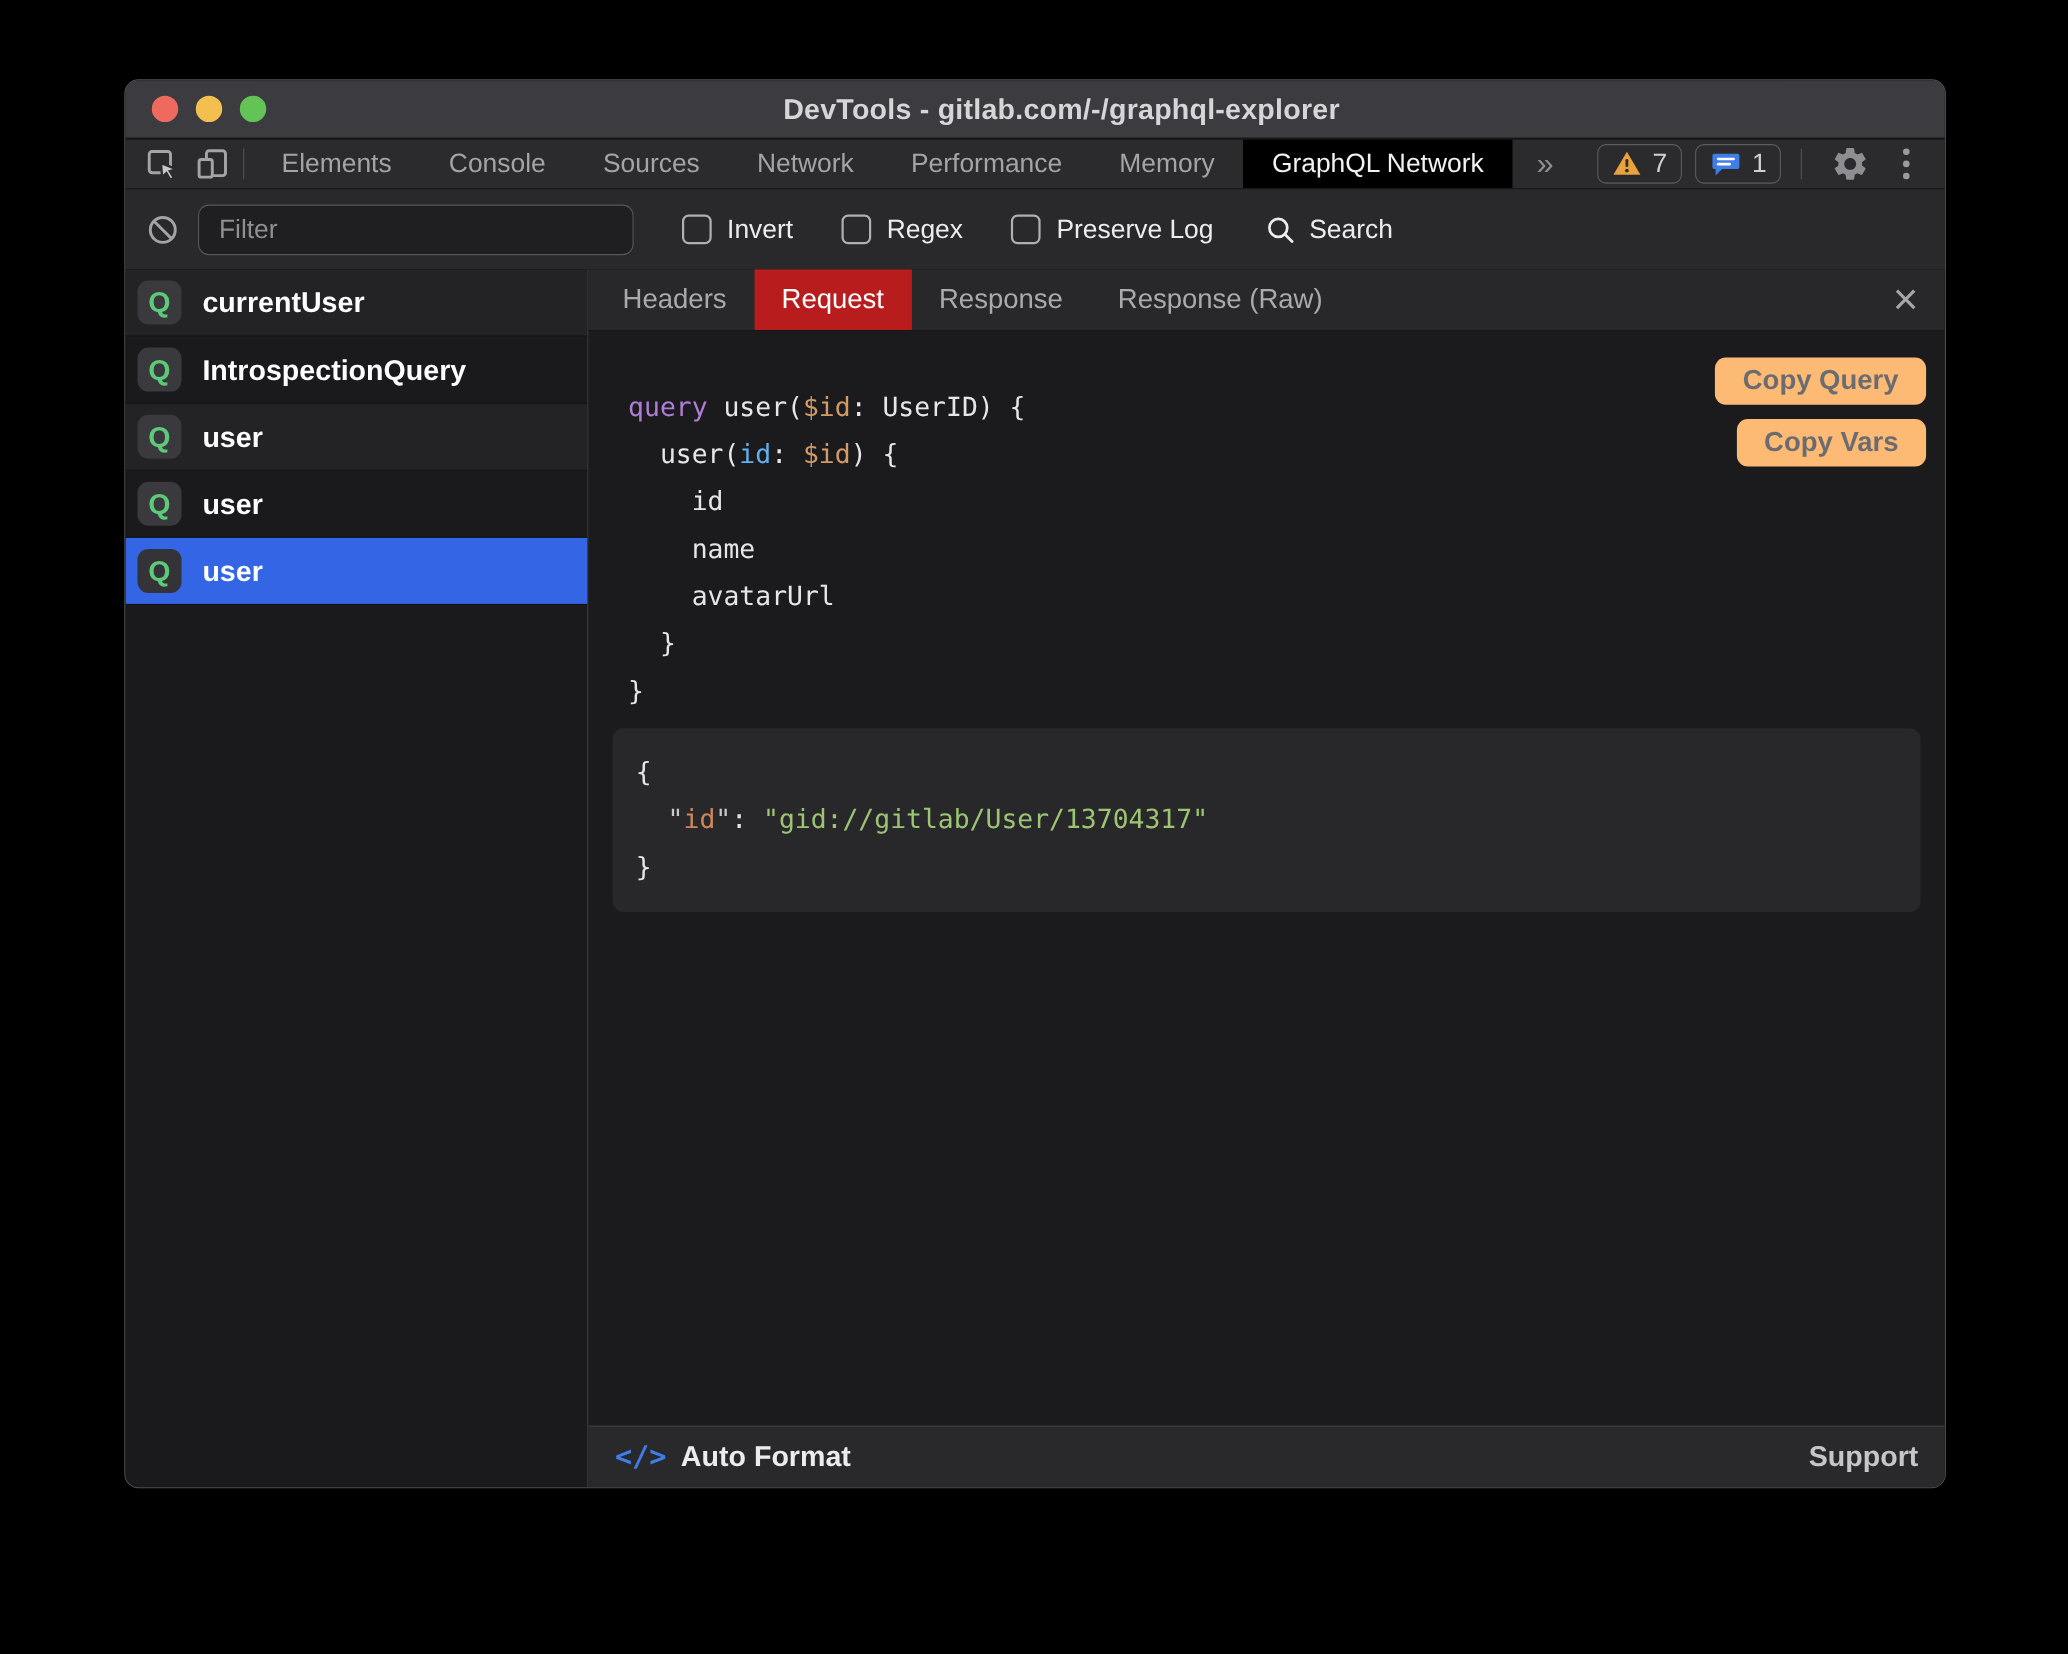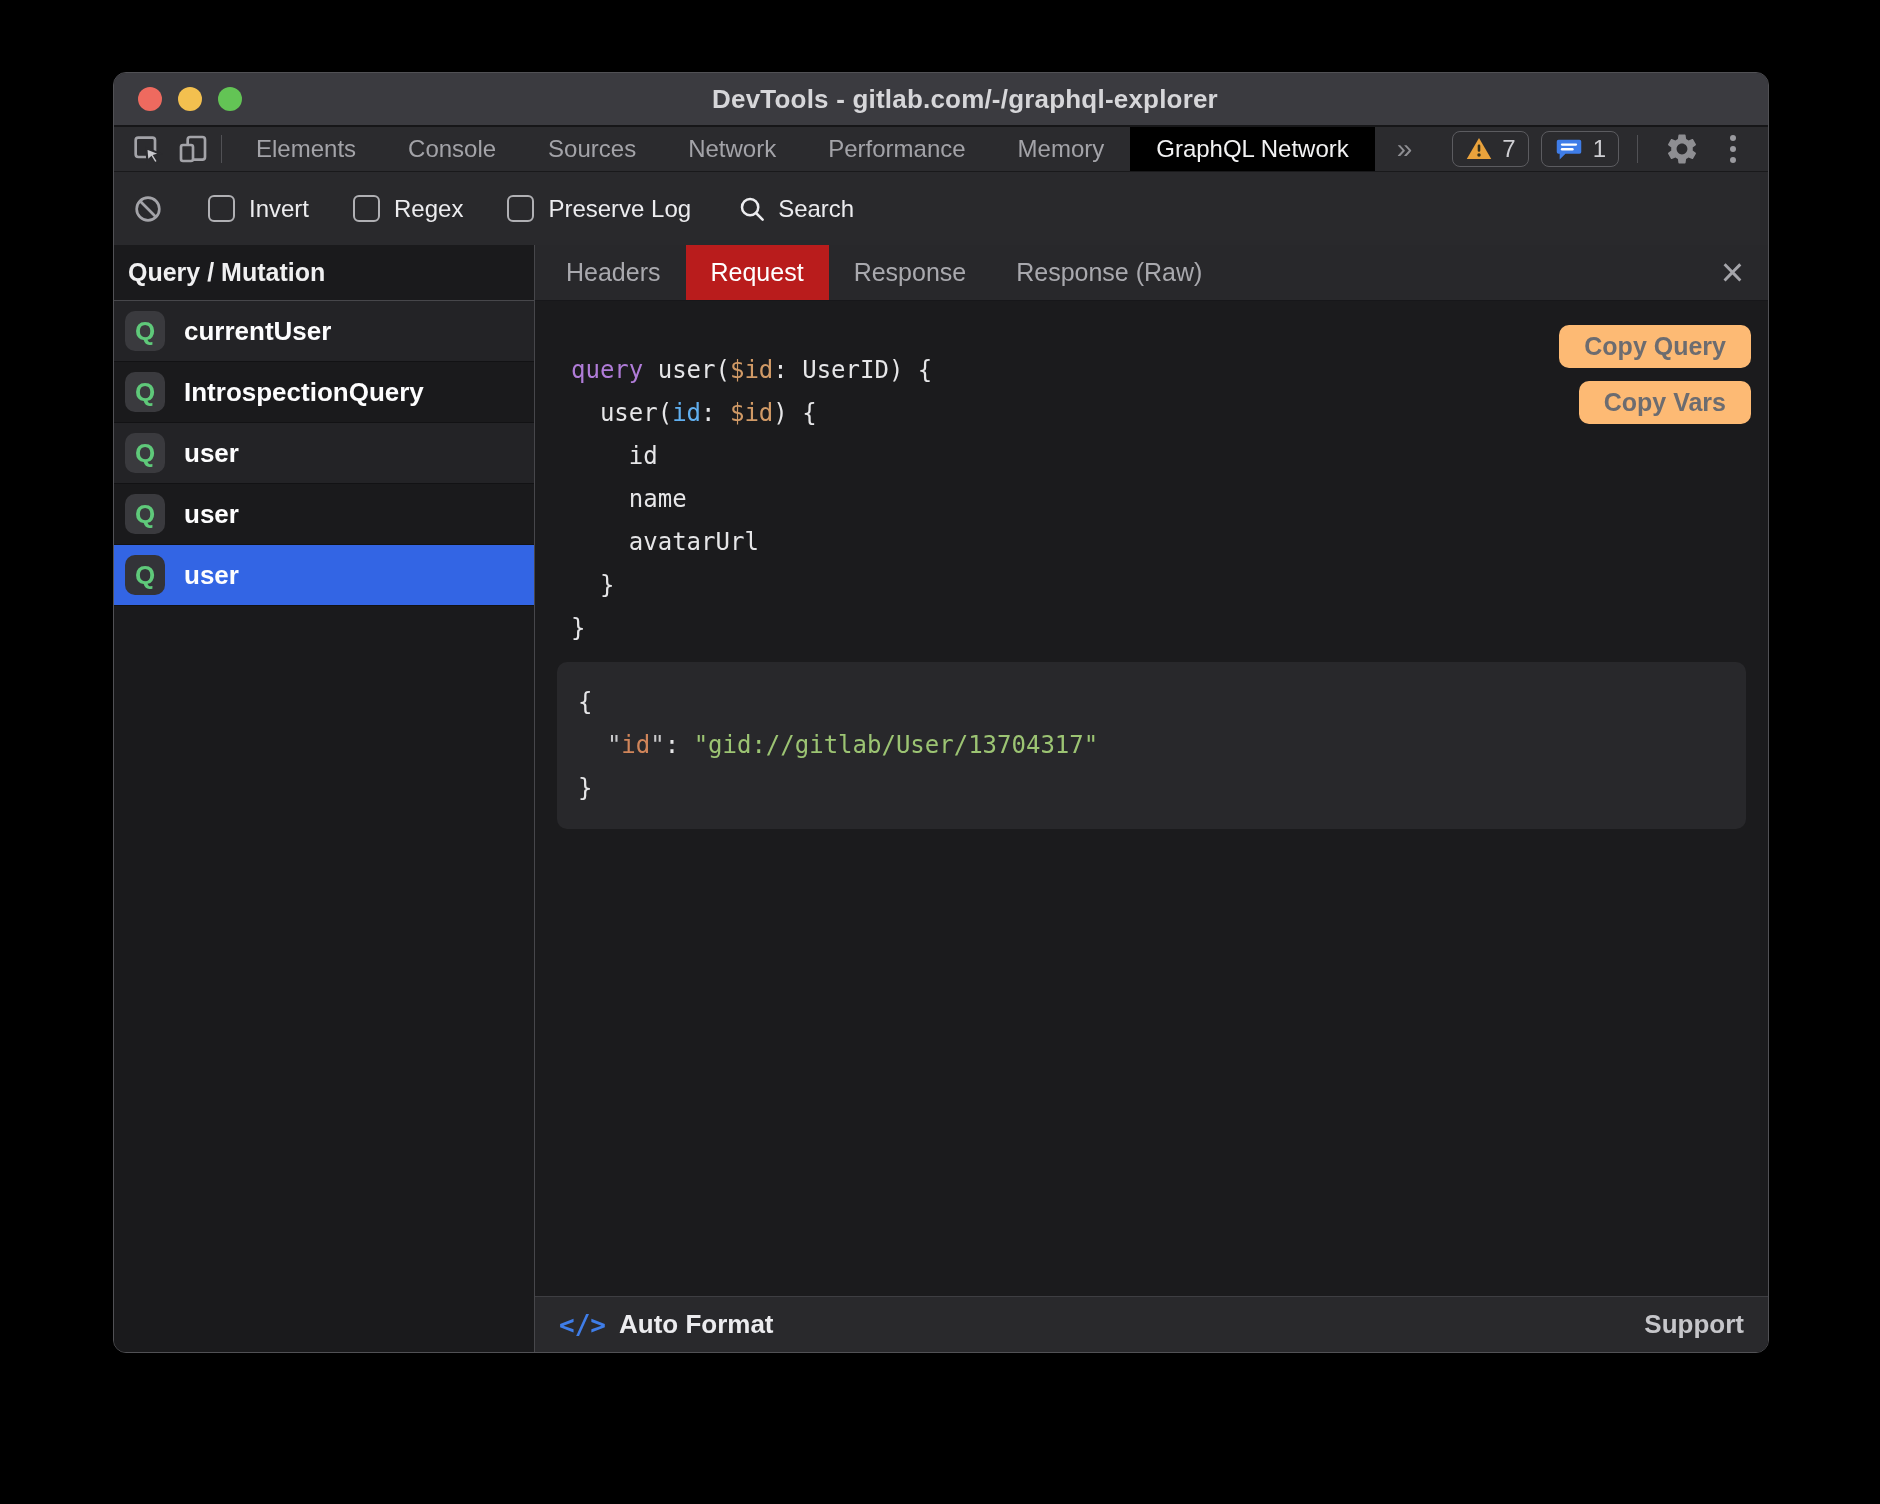--- a/index.html
+++ b/index.html
@@ -174,20 +174,21 @@
     </div>
   </div>
 
   <div class="filterbar">
     <span>
       <svg class="icon" width="32" height="32" viewBox="0 0 24 24">
         <circle cx="12" cy="12" r="8.5" fill="none" stroke="#a3a3a8" stroke-width="2"></circle>
         <line x1="6.4" y1="6.4" x2="17.6" y2="17.6" stroke="#a3a3a8" stroke-width="2"></line>
       </svg>
     </span>
+    <input class="filter-input" type="text" placeholder="Filter" style="">
     <div class="cb-item">
       <span class="cb-box"></span>
       <span class="cb-label">Invert</span>
     </div>
     <div class="cb-item">
       <span class="cb-box"></span>
       <span class="cb-label">Regex</span>
     </div>
     <div class="cb-item">
       <span class="cb-box"></span>
@@ -200,21 +201,20 @@
           <line x1="15.2" y1="15.2" x2="20.5" y2="20.5" stroke="#ececef" stroke-width="2" stroke-linecap="round"></line>
         </svg>
       </span>
       <span class="cb-label">Search</span>
     </div>
   </div>
 
   <div class="content">
 
     <div class="sidebar">
-      <div class="sidebar-header">Query / Mutation</div>
       <div class="query-list">
         <div class="query-row odd">
           <span class="q-badge">Q</span>
           <span class="query-label">currentUser</span>
         </div>
         <div class="query-row even">
           <span class="q-badge">Q</span>
           <span class="query-label">IntrospectionQuery</span>
         </div>
         <div class="query-row odd">

